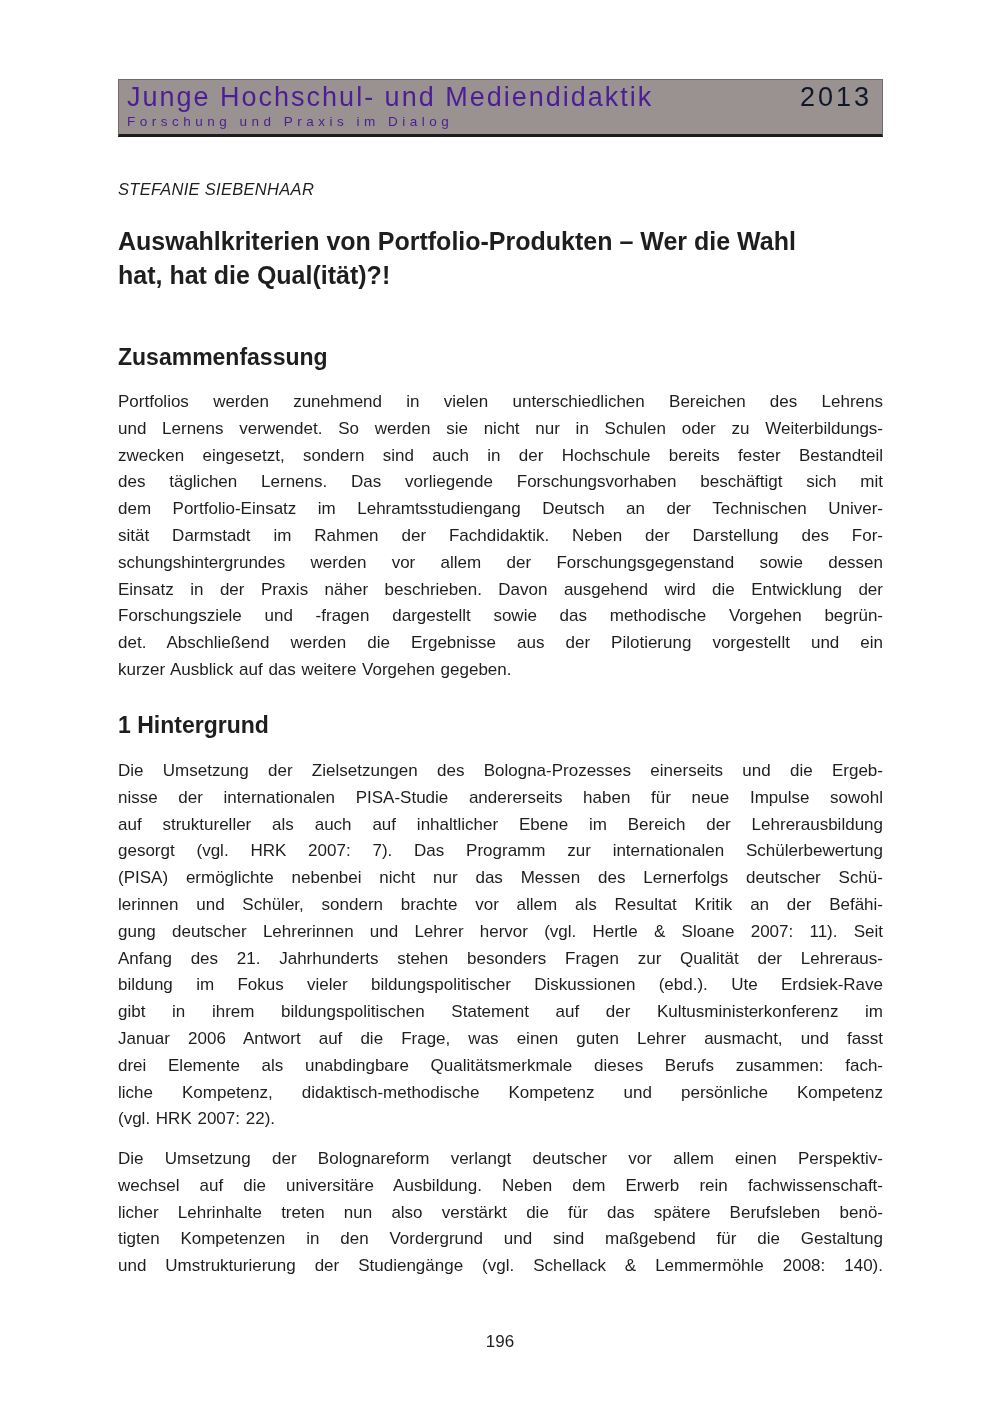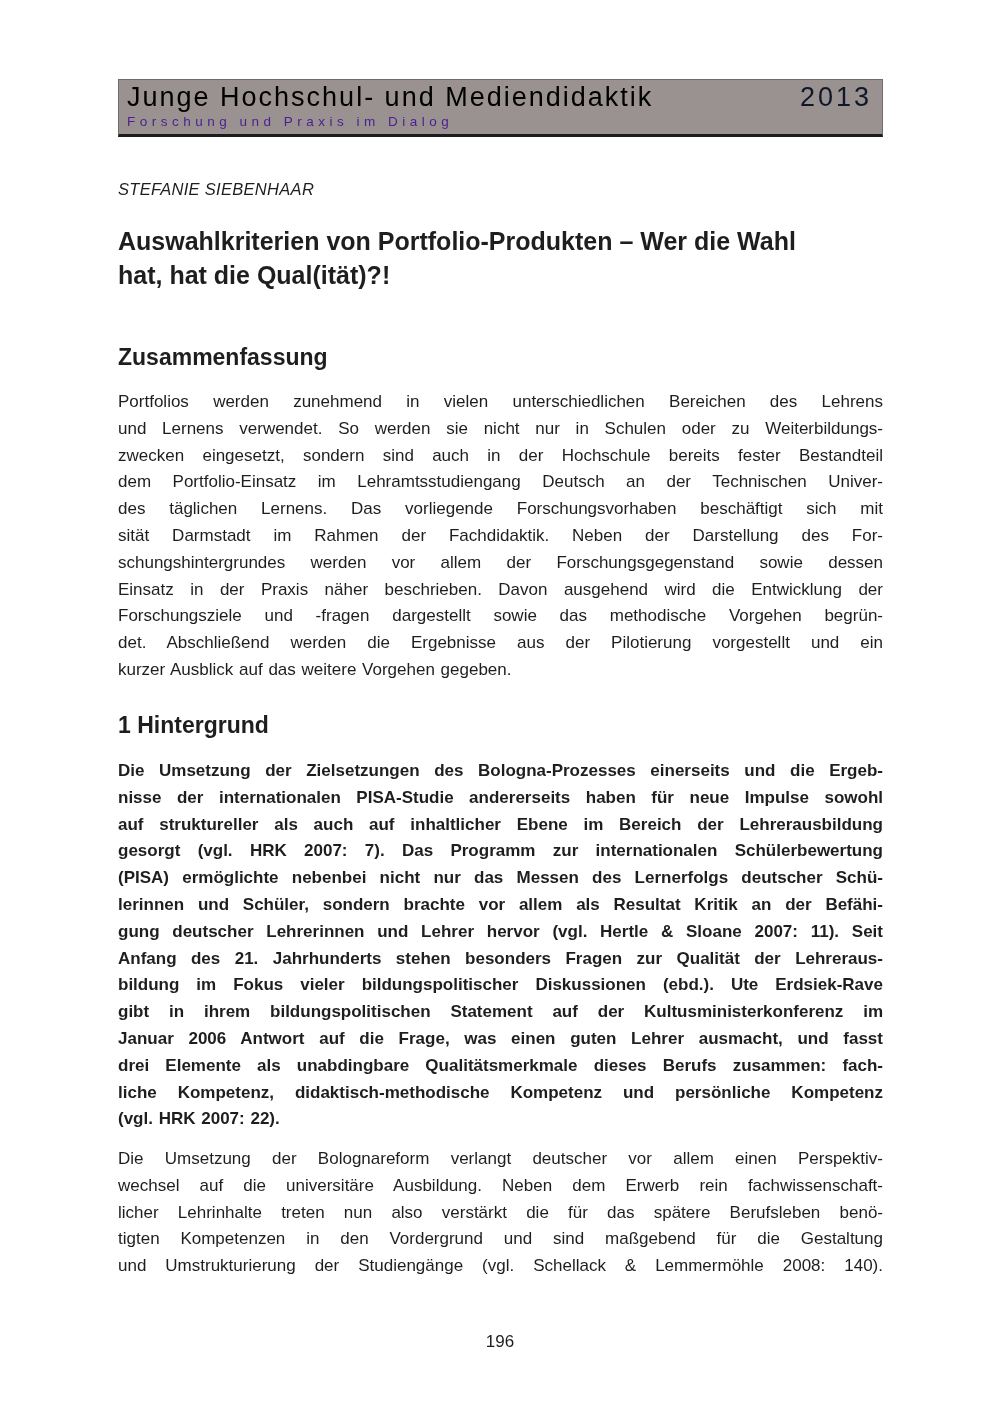--- a/index.html
+++ b/index.html
@@ -28,21 +28,21 @@
     padding: 2px 10px 4px 8px;
   }
   .header-row {
     display: flex;
     justify-content: space-between;
     align-items: baseline;
   }
   .journal-title {
     font-size: 27px;
     letter-spacing: 2px;
-    color: #000000;
+    color: #4c1d95;
     line-height: 30px;
     white-space: nowrap;
   }
   .journal-year {
     font-size: 27px;
     letter-spacing: 3px;
     color: #0f172a;
     line-height: 30px;
   }
   .journal-subtitle {
@@ -82,21 +82,21 @@
   .heading-hintergrund { top: 710px; }
   .body-par {
     position: absolute;
     left: 118px;
     width: 765px;
     font-size: 17px;
     line-height: 26.8px;
     word-spacing: 1px;
   }
   .abstract-par { top: 389px; }
-  .hintergrund-par1 { top: 758px; font-weight: bold; }
+  .hintergrund-par1 { top: 758px; }
   .hintergrund-par2 { top: 1146px; }
   .pline {
     text-align: justify;
     text-align-last: justify;
     white-space: normal;
   }
   .pline.last {
     text-align-last: left;
   }
   .tline {
@@ -130,22 +130,22 @@
       <div class="tline">Auswahlkriterien von Portfolio-Produkten – Wer die Wahl</div>
       <div class="tline last">hat, hat die Qual(ität)?!</div>
     </h1>
 
   <h2 class="section-heading heading-zusammenfassung" style="margin:0;">Zusammenfassung</h2>
 
   <div class="body-par abstract-par">
       <div class="pline">Portfolios werden zunehmend in vielen unterschiedlichen Bereichen des Lehrens</div>
       <div class="pline">und Lernens verwendet. So werden sie nicht nur in Schulen oder zu Weiterbildungs-</div>
       <div class="pline">zwecken eingesetzt, sondern sind auch in der Hochschule bereits fester Bestandteil</div>
+      <div class="pline">des täglichen Lernens. Das vorliegende Forschungsvorhaben beschäftigt sich mit</div>
       <div class="pline">dem Portfolio-Einsatz im Lehramtsstudiengang Deutsch an der Technischen Univer-</div>
-      <div class="pline">des täglichen Lernens. Das vorliegende Forschungsvorhaben beschäftigt sich mit</div>
       <div class="pline">sität Darmstadt im Rahmen der Fachdidaktik. Neben der Darstellung des For-</div>
       <div class="pline">schungshintergrundes werden vor allem der Forschungsgegenstand sowie dessen</div>
       <div class="pline">Einsatz in der Praxis näher beschrieben. Davon ausgehend wird die Entwicklung der</div>
       <div class="pline">Forschungsziele und -fragen dargestellt sowie das methodische Vorgehen begrün-</div>
       <div class="pline">det. Abschließend werden die Ergebnisse aus der Pilotierung vorgestellt und ein</div>
       <div class="pline last">kurzer Ausblick auf das weitere Vorgehen gegeben.</div>
     </div>
 
   <h2 class="section-heading heading-hintergrund" style="margin:0;">1 Hintergrund</h2>
 

